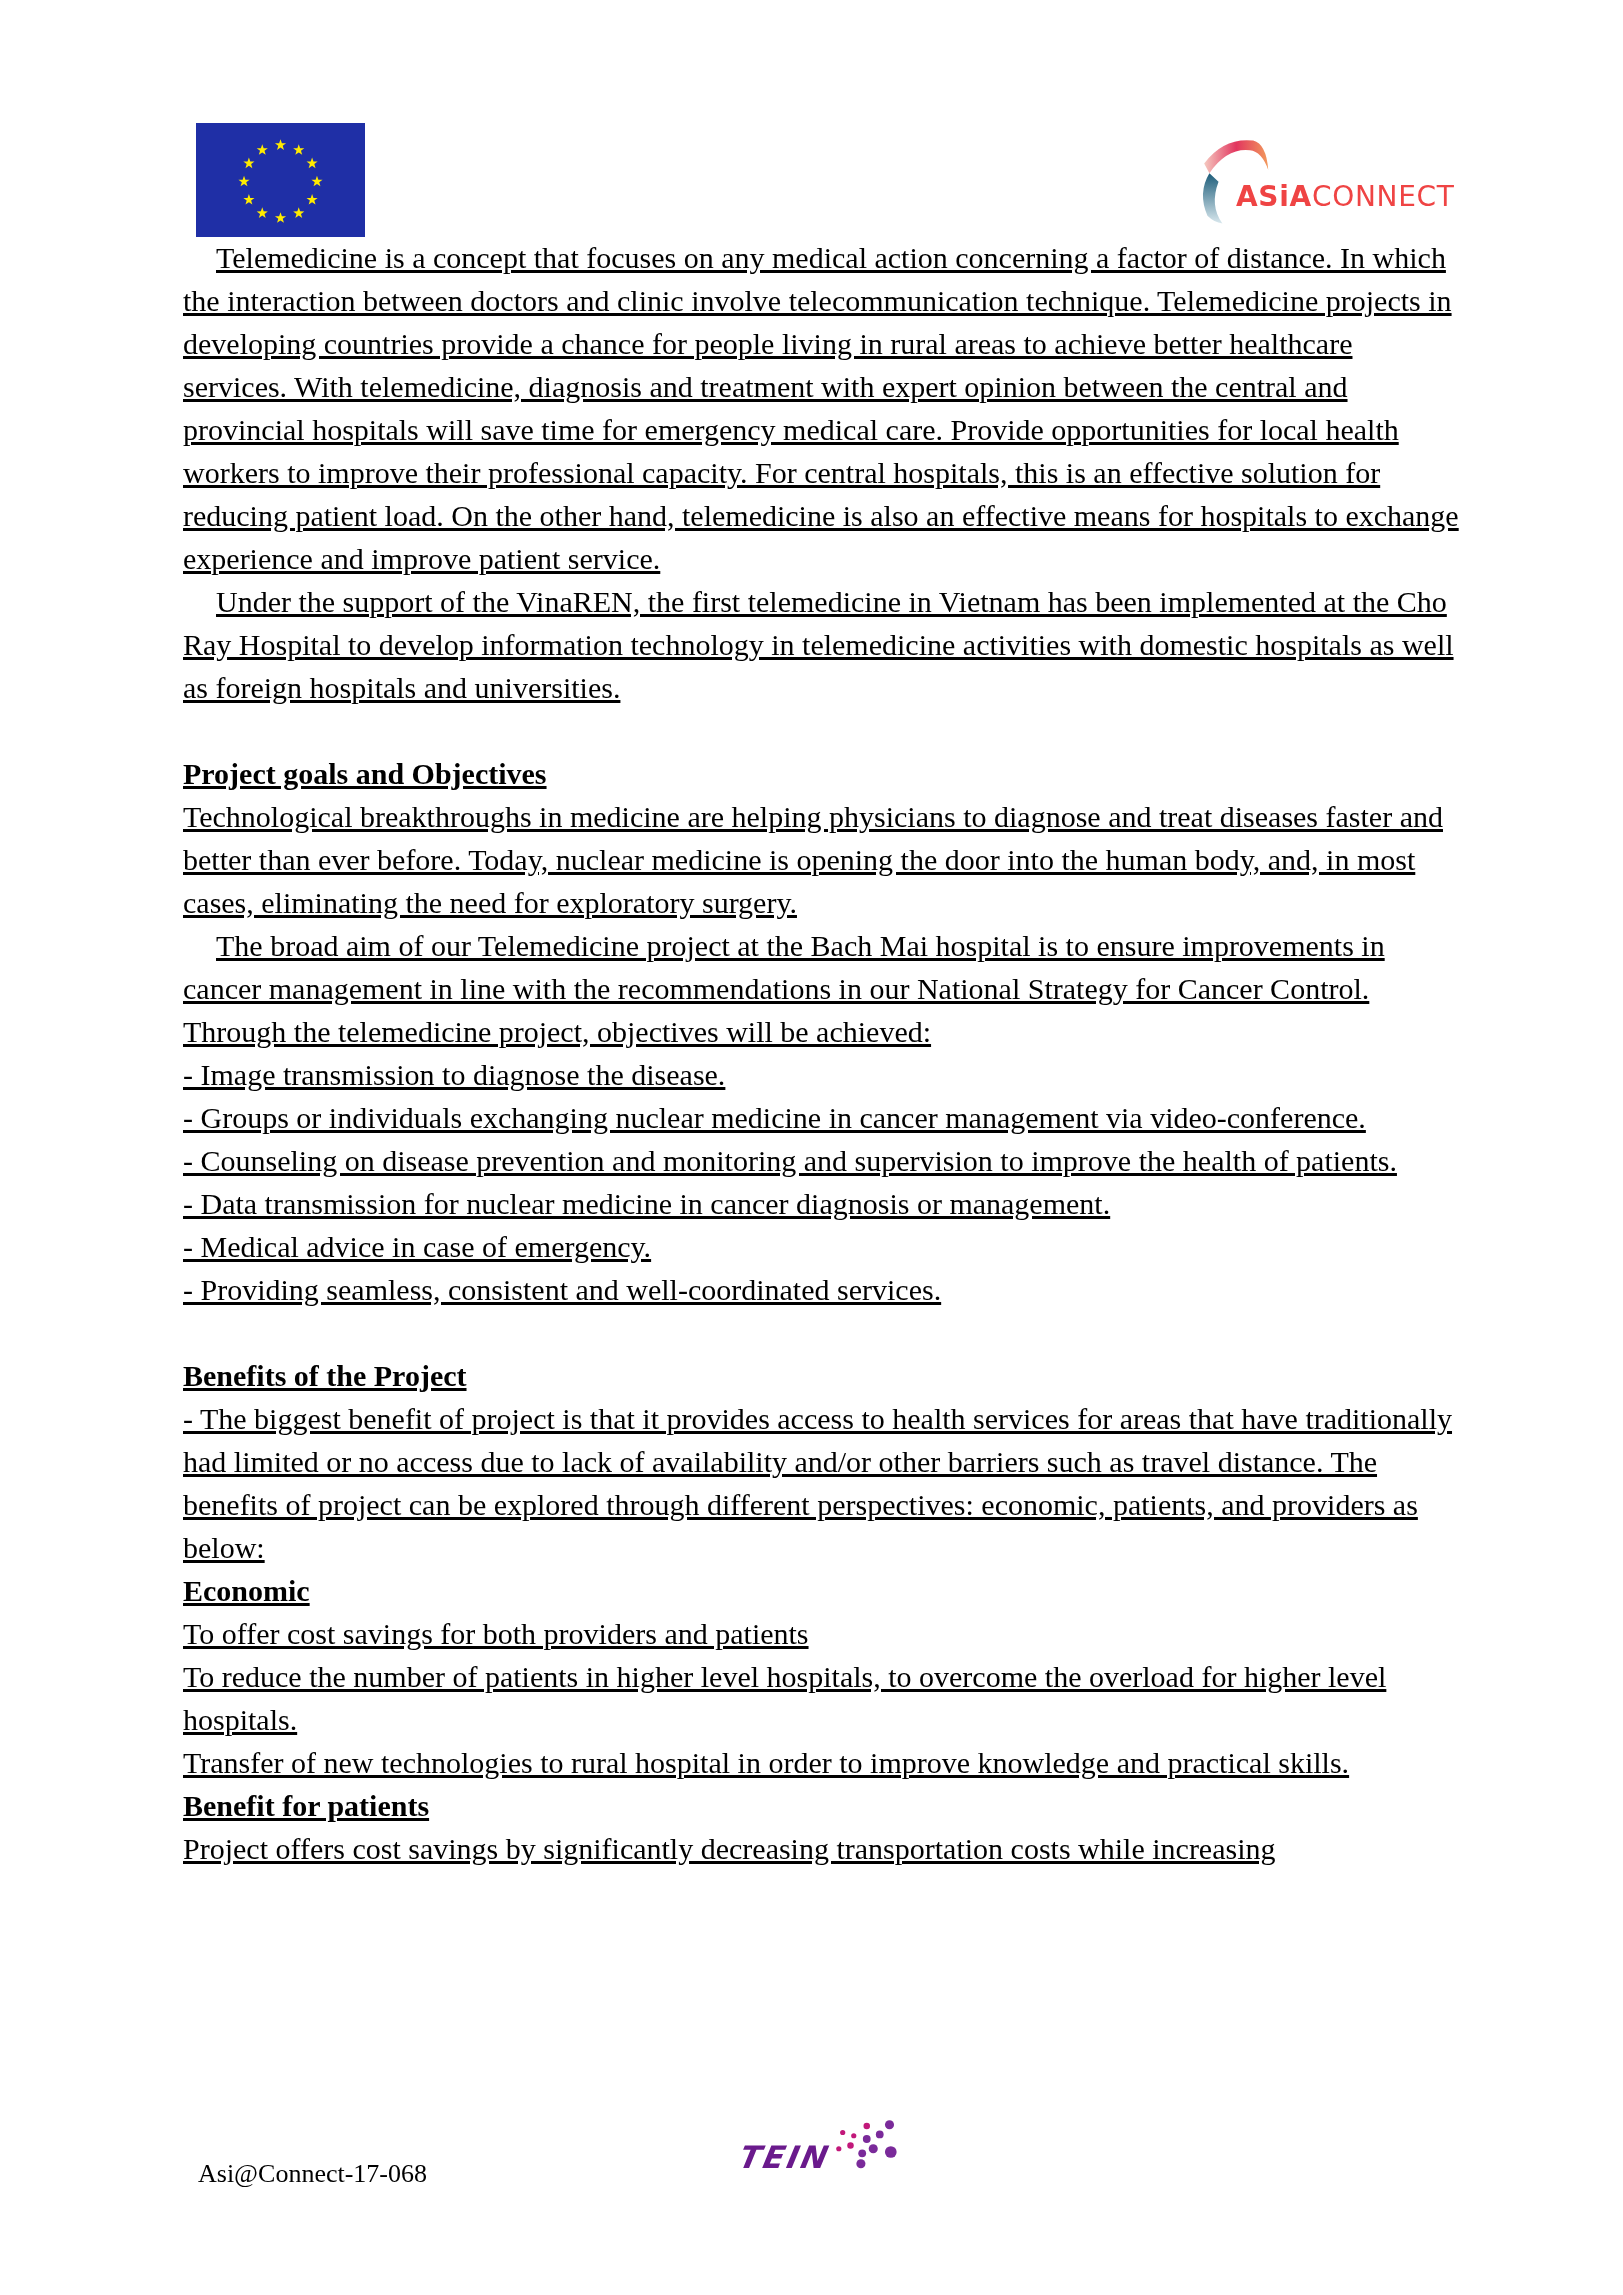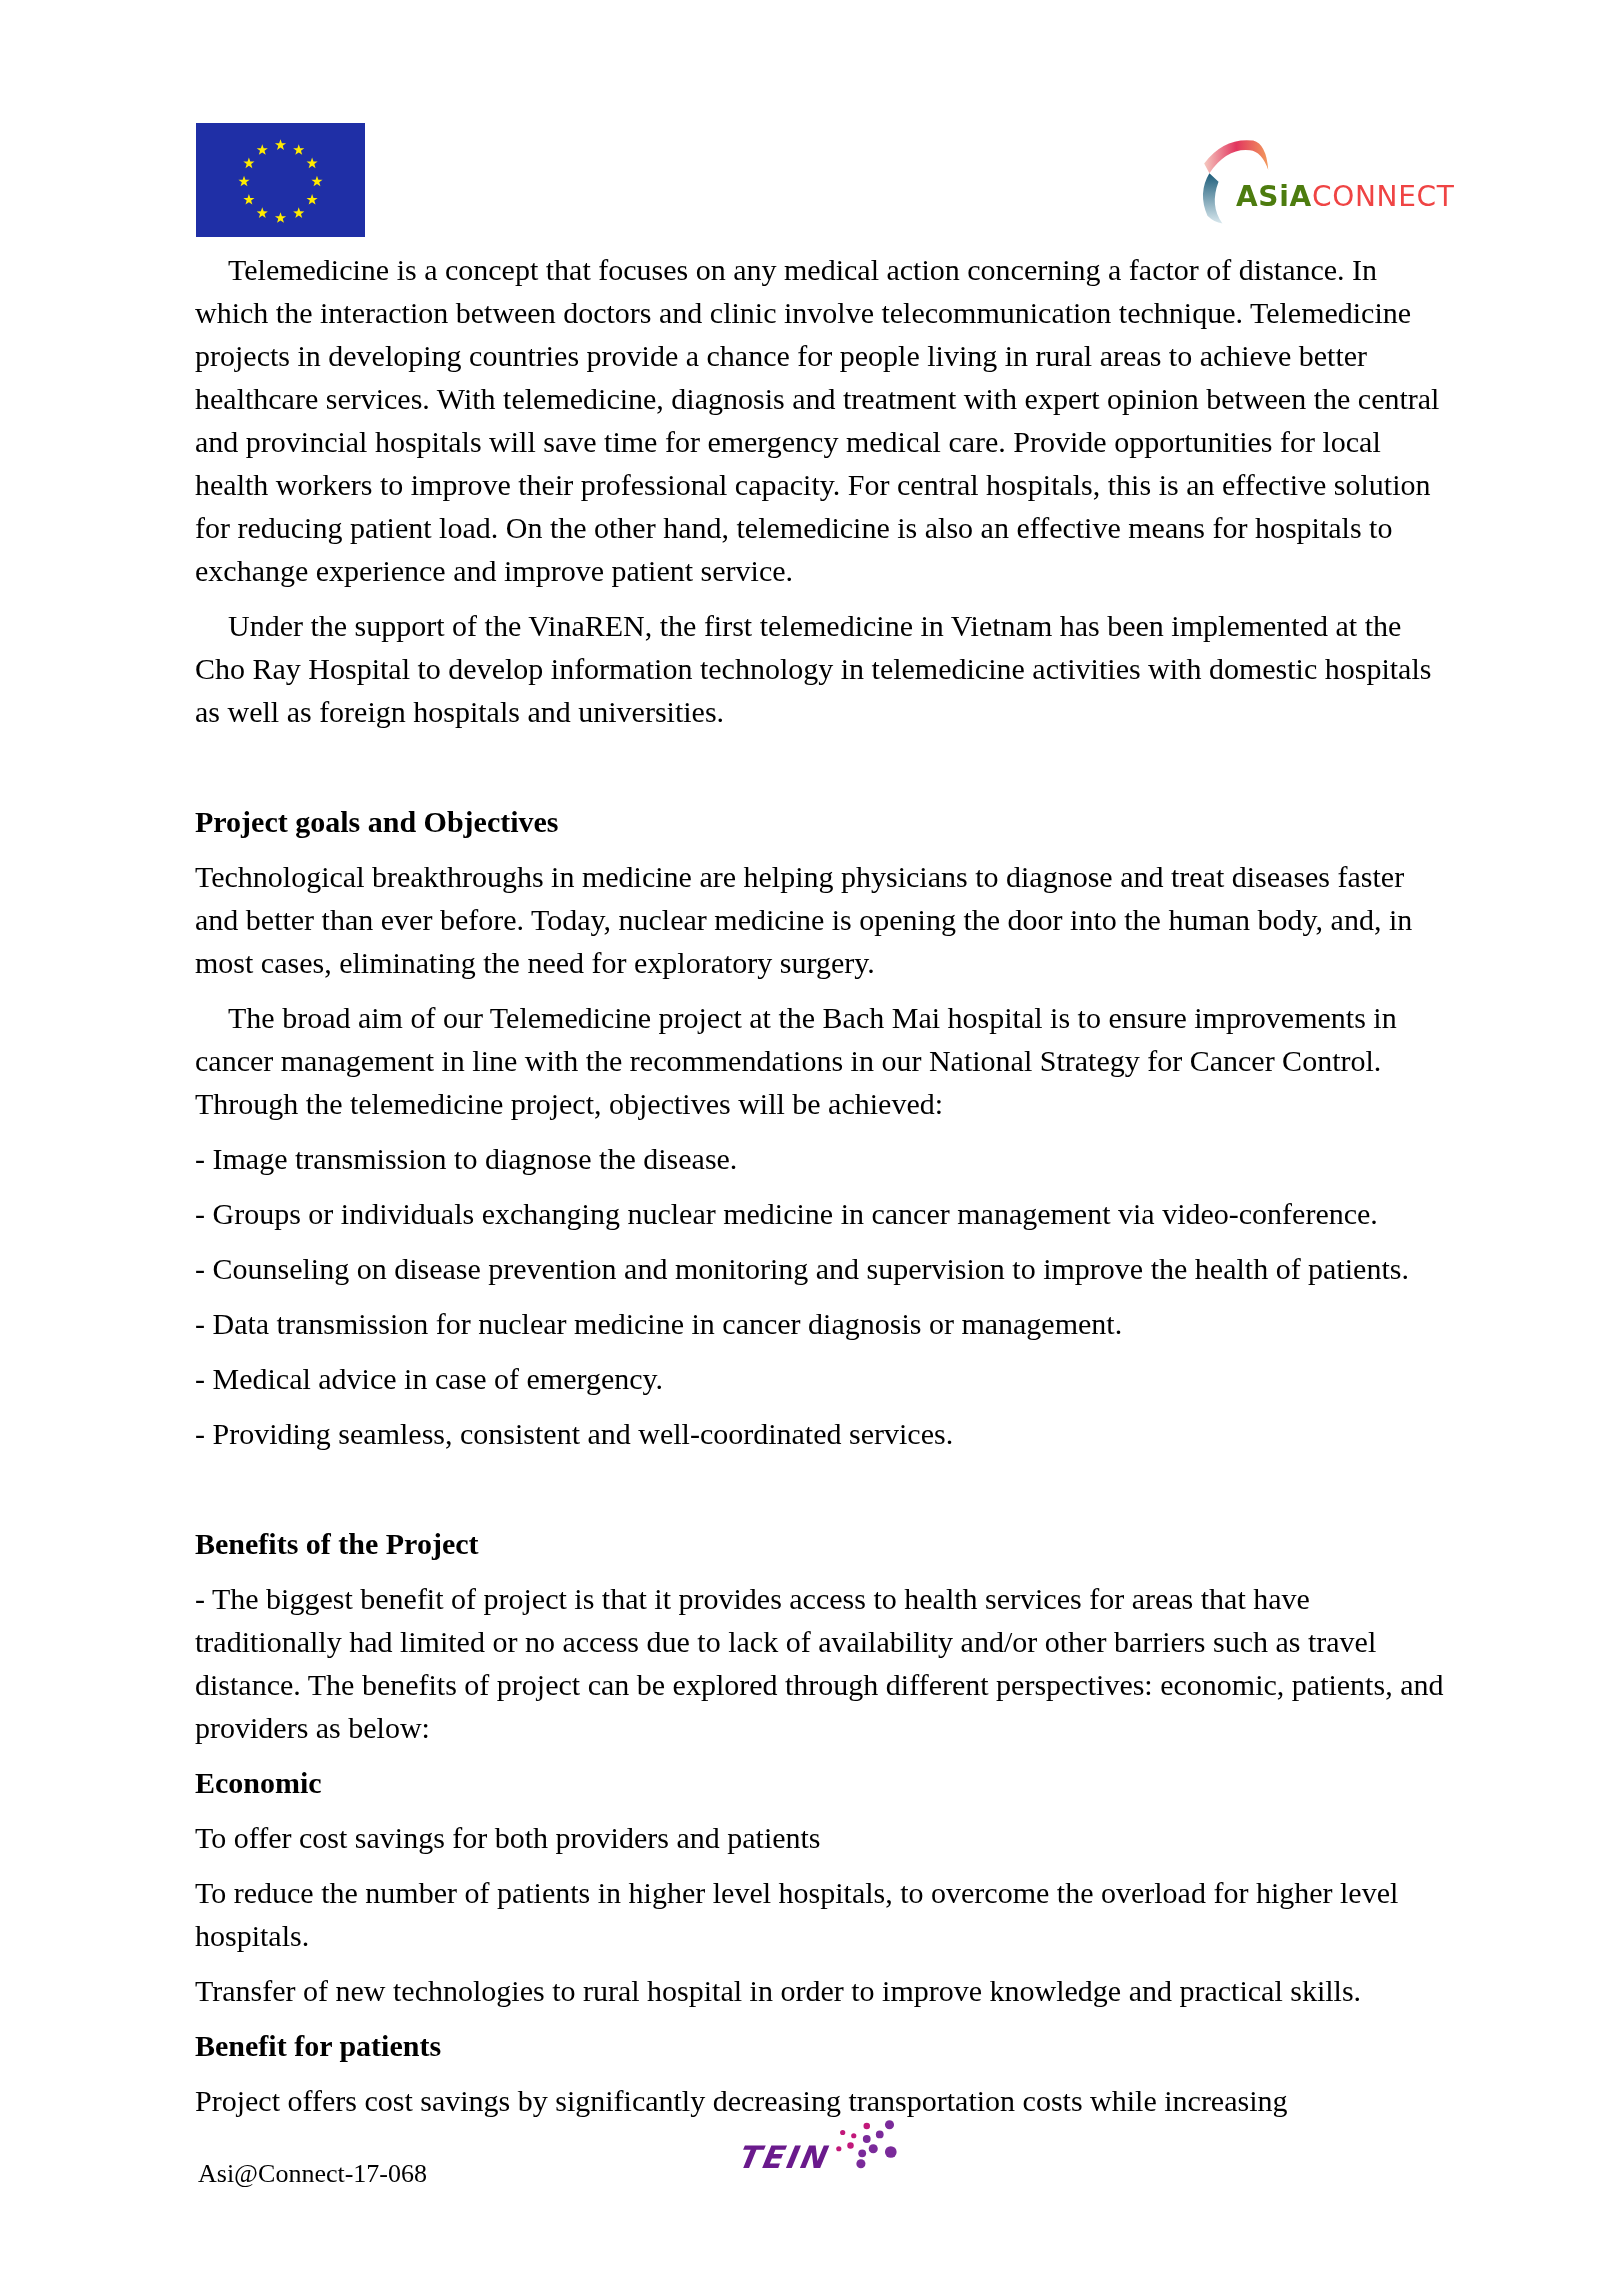--- a/index.html
+++ b/index.html
@@ -5,26 +5,26 @@
   html, body { margin: 0; padding: 0; background: #ffffff; }
   body { width: 1624px; height: 2295px; position: relative; overflow: hidden; }
   .page { position: absolute; left: 0; top: 0; width: 1624px; height: 2295px; background: #fff; }
 
   .eu-flag { position: absolute; left: 196px; top: 123px; width: 169px; height: 114px; background: #1f2fa6; }
   .eu-flag svg { width: 100%; height: 100%; display: block; }
 
   .asia-logo { position: absolute; left: 1178px; top: 124px; width: 255px; height: 105px; }
   .asia-logo svg { position: absolute; left: 0; top: 0; }
   .asia-text { position: absolute; left: 58px; top: 56px; font-family: "DejaVu Sans", sans-serif; font-size: 28px; letter-spacing: 0.7px; white-space: nowrap; }
-  .asia-text .a1 { color: #4d7c0f; font-weight: bold; }
+  .asia-text .a1 { color: #ef4444; font-weight: bold; }
   .asia-text .a2 { color: #ef4444; }
 
   .content { position: absolute; left: 183px; top: 236px; width: 1276px;
              font-family: "Liberation Serif", "DejaVu Serif", serif; font-size: 30px; line-height: 43px; color: #000; }
-  .content p { margin: 12px; }
+  .content p { margin: 0; text-decoration: underline; }
   .indent { text-indent: 33px; }
   .bold { font-weight: bold; }
   .spacer { height: 43px; }
 
   .footer-code { position: absolute; left: 198px; top: 2159px; font-family: "Liberation Serif", serif; font-size: 26px; color: #000; white-space: nowrap; }
   .tein-logo { position: absolute; left: 733px; top: 2113px; width: 170px; height: 65px; }
   .tein-text { position: absolute; left: 6.5px; top: 26px; font-family: "DejaVu Sans", sans-serif; font-weight: bold; font-style: italic; font-size: 31px; color: #6a1a8c; letter-spacing: 2.6px; transform: skewX(-12deg); }
   .tein-logo svg { position: absolute; left: 0; top: 0; }
 </style>
 </head>

